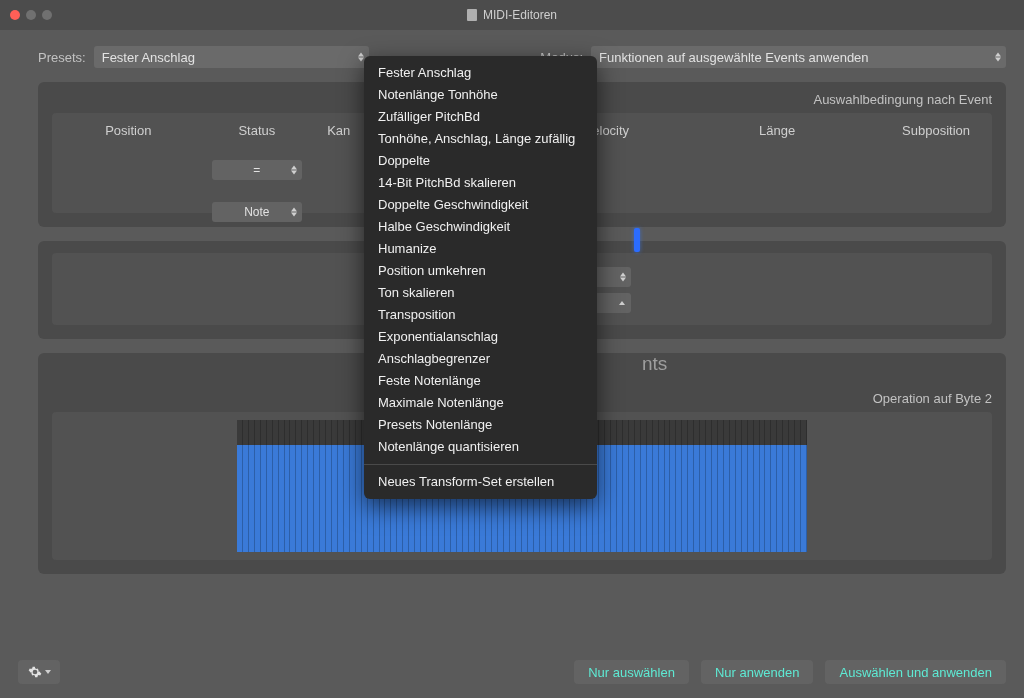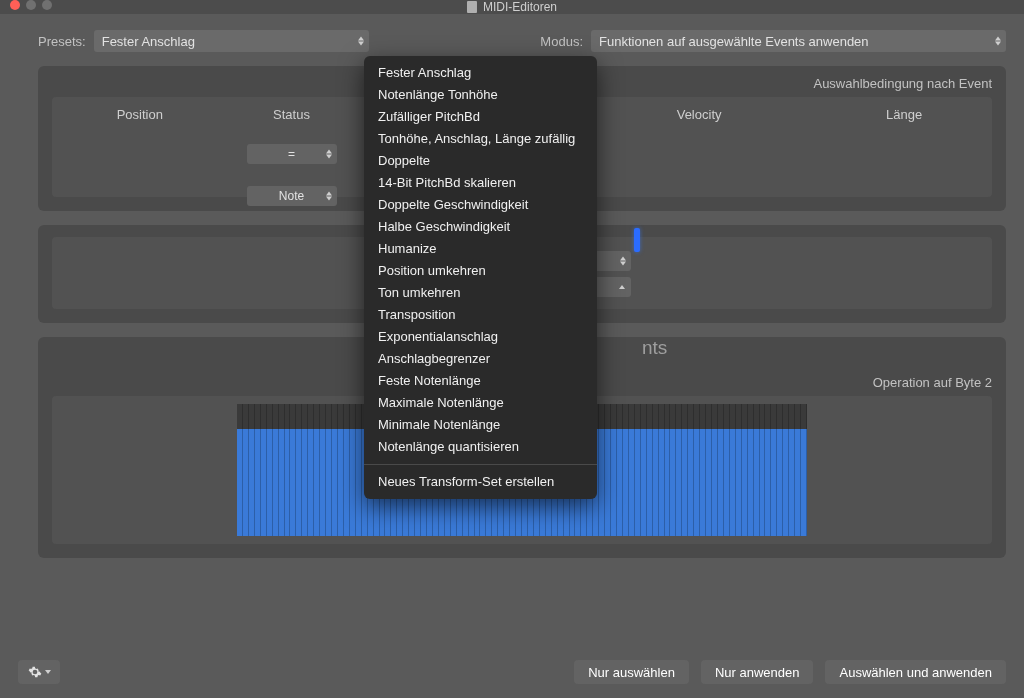--- a/index.html
+++ b/index.html
@@ -1,18 +1,18 @@
 <!DOCTYPE html>
 <html><head>
 <meta charset="utf-8">
 <style>
 * { box-sizing: border-box; margin: 0; padding: 0; font-family: -apple-system, "Helvetica Neue", Arial, sans-serif; }
 body { background: #5a5a5a; width: 1024px; height: 698px; overflow: hidden; color: #cfcfcf; font-size: 13px; }
 
-.titlebar { height: 14px; background: #4c4c4c; display: flex; align-items: flex-start; position: relative; }
+.titlebar { height: 30px; background: #4c4c4c; display: flex; align-items: center; position: relative; }
 .traffic { display: flex; gap: 6px; margin-left: 10px; }
 .dot { width: 10px; height: 10px; border-radius: 50%; }
 .dot.red { background: #ff5f57; }
 .dot.gray { background: #707070; }
 .title-center { position: absolute; left: 50%; transform: translateX(-50%); display: flex; align-items: center; gap: 6px; color: #cfcfcf; font-size: 12px; }
 .doc-icon { width: 10px; height: 12px; background: #b0b0b0; border-radius: 1px; }
 
 .content { padding: 10px 18px 18px 2px; position: relative; margin-left: 36px; }
 .top-row { display: flex; align-items: center; gap: 8px; margin-top: 6px; margin-bottom: 14px; }
 .label { color: #c2c2c2; font-size: 13px; }
@@ -47,21 +47,21 @@
 
 .chart-area { background: #525252; border-radius: 4px; height: 148px; display: flex; justify-content: center; align-items: flex-end; padding-bottom: 8px; }
 .bars { display: flex; align-items: flex-end; height: 132px; width: 570px; }
 .bar-wrap { flex:1; height: 100%; display:flex; flex-direction:column;}
 .bar-top { flex:0 0 25px; background:#3a3a3a; border-right:1px solid #2e2e2e;}
 .bar-fill { flex:1; background:#3a7ad8; border-right:1px solid #2c5fa8; }
 
 .footer { position: absolute; left: 18px; right: 18px; bottom: 14px; display: flex; align-items: center; }
 .gear-btn { width: 42px; height: 24px; background: #636363; border-radius: 4px; display: flex; align-items: center; justify-content: center; gap: 3px; }
 .footer-btns { margin-left: auto; display: flex; gap: 12px; }
-.btn { height: 24px; padding: 0 14px; background: #636363; border-radius: 4px; display: flex; align-items: center; color: #ffffff; font-size: 13px; }
+.btn { height: 24px; padding: 0 14px; background: #636363; border-radius: 4px; display: flex; align-items: center; color: #5eead4; font-size: 13px; }
 
 .dropdown-menu { position: absolute; left: 364px; top: 56px; width: 233px; background: #2a2a2a; border-radius: 6px; box-shadow: 0 8px 24px rgba(0,0,0,0.6); padding: 6px 0; z-index: 100; }
 .menu-item { padding: 2px 14px; font-size: 13px; color: #f0f0f0; line-height: 18px; cursor: default; }
 .menu-sep { height: 1px; background: #4a4a4a; margin: 6px 0; }
 
 .chev-up { width:0; height:0; border-left:3px solid transparent; border-right:3px solid transparent; border-bottom:4px solid #cfcfcf; }
 .chev-down { width:0; height:0; border-left:3px solid transparent; border-right:3px solid transparent; border-top:4px solid #cfcfcf; }
 .updn-stack { display:flex; flex-direction:column; gap:1px; position:absolute; right:5px; top:50%; transform:translateY(-50%);}
 </style>
 </head>
@@ -120,20 +120,21 @@
             <div class="updn-stack">
                 <div class="chev-up"></div>
                 <div class="chev-down"></div>
               </div>
           </div>
         </div>
         <div class="col" style="text-align:left;padding-left:6px">Kan</div>
         <div class="col"></div>
         <div class="col" style="text-align:left">Velocity</div>
         <div class="col">Länge</div>
+        <div class="col subpos">Subposition</div>
       </div>
     </div>
   </div>
 
   <div class="panel" style="padding-top:6px;">
     <div class="panel-body" style="height:72px; position:relative;">
       <div class="op-row" style="margin-top:4px;">
         <div style="flex:1"></div>
         <div style="width:300px; display:flex; flex-direction:column; gap:6px; align-items:center;">
           <div class="op-select">
@@ -561,27 +562,27 @@
       <div class="menu-item">Fester Anschlag</div>
       <div class="menu-item">Notenlänge Tonhöhe</div>
       <div class="menu-item">Zufälliger PitchBd</div>
       <div class="menu-item">Tonhöhe, Anschlag, Länge zufällig</div>
       <div class="menu-item">Doppelte</div>
       <div class="menu-item">14-Bit PitchBd skalieren</div>
       <div class="menu-item">Doppelte Geschwindigkeit</div>
       <div class="menu-item">Halbe Geschwindigkeit</div>
       <div class="menu-item">Humanize</div>
       <div class="menu-item">Position umkehren</div>
-      <div class="menu-item">Ton umkehren</div>
+      <div class="menu-item">Ton skalieren</div>
       <div class="menu-item">Transposition</div>
       <div class="menu-item">Exponentialanschlag</div>
       <div class="menu-item">Anschlagbegrenzer</div>
       <div class="menu-item">Feste Notenlänge</div>
       <div class="menu-item">Maximale Notenlänge</div>
-      <div class="menu-item">Minimale Notenlänge</div>
+      <div class="menu-item">Presets Notenlänge</div>
       <div class="menu-item">Notenlänge quantisieren</div>
     </div>
   <div class="menu-sep"></div>
   <div class="menu-item">Neues Transform-Set erstellen</div>
 </div>
 
 <div class="footer">
   <div class="gear-btn">
     <svg width="14" height="14" viewBox="0 0 24 24" fill="#e2e2e2">
         <path d="M12 8a4 4 0 100 8 4 4 0 000-8zm9 4a7 7 0 01-.1 1.1l2 1.6-2 3.4-2.4-.8a7 7 0 01-1.9 1.1l-.4 2.6h-4l-.4-2.6a7 7 0 01-1.9-1.1l-2.4.8-2-3.4 2-1.6A7 7 0 013 12a7 7 0 01.1-1.1l-2-1.6 2-3.4 2.4.8A7 7 0 017.4 5.6L7.8 3h4l.4 2.6a7 7 0 011.9 1.1l2.4-.8 2 3.4-2 1.6A7 7 0 0121 12z"></path>

